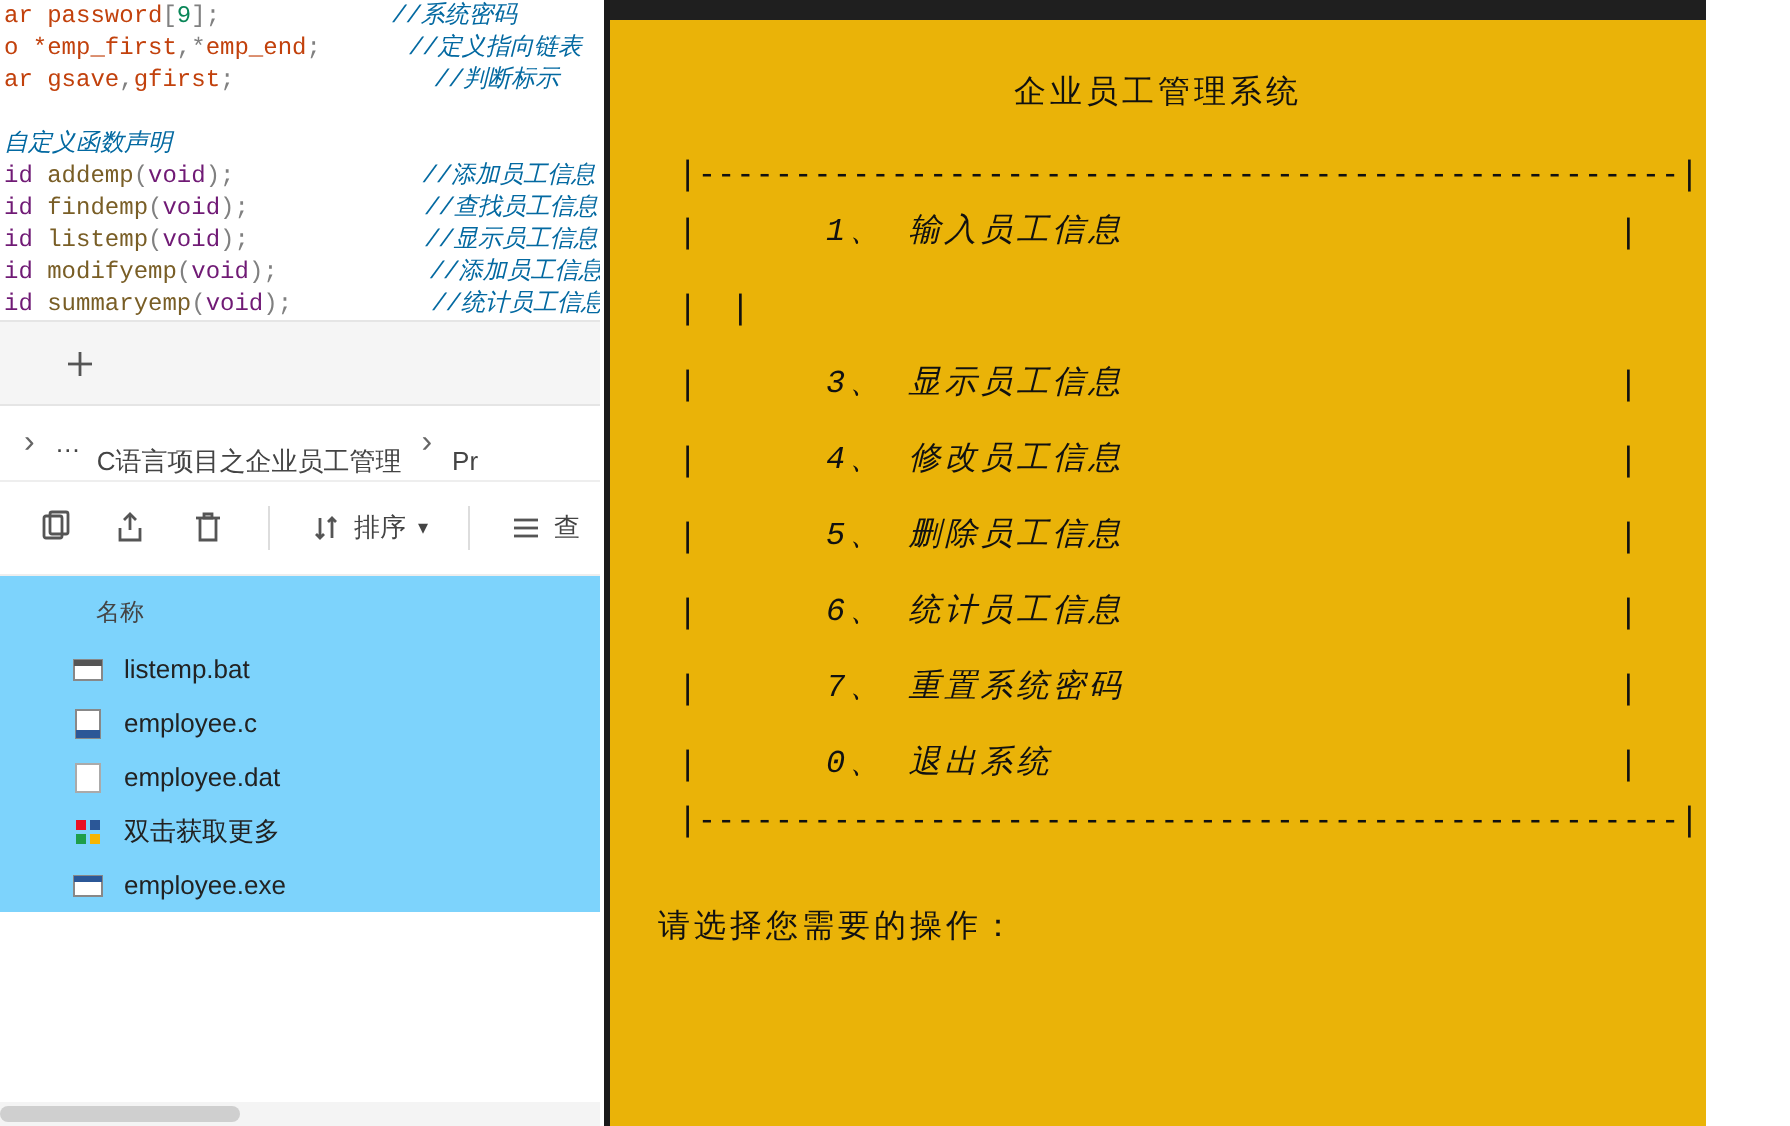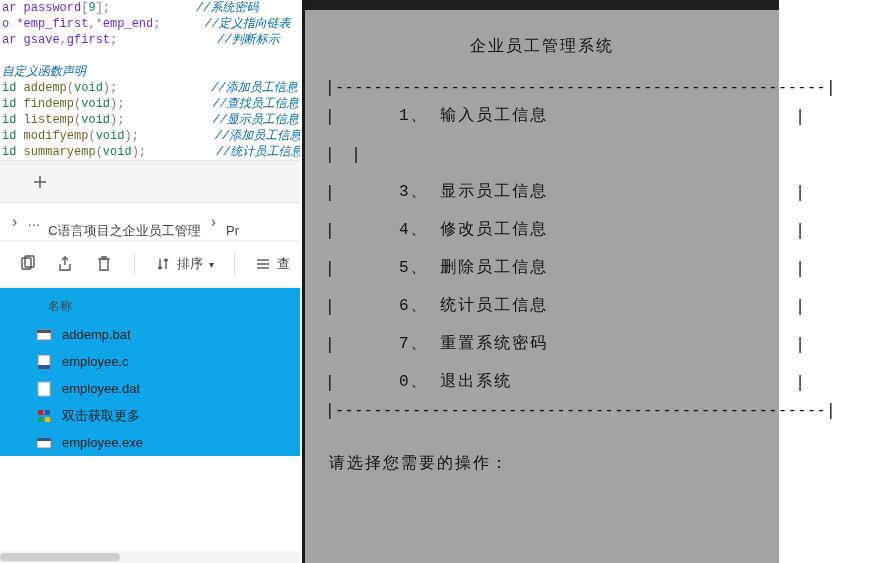--- a/index.html
+++ b/index.html
@@ -17,24 +17,24 @@
     left: 0; top: 0;
     width: 300px; height: 160px;
     background: #fff;
     font-family: Consolas, "Courier New", monospace;
     font-size: 12px;
     line-height: 16px;
     padding-left: 2px;
     overflow: hidden;
   }
   .code-line { white-space: pre; }
-  .kw { color: #15803d; }
+  .kw { color: #701a75; }
   .cmt { color: #0369a1; font-style: italic; }
   .cmt-col { display:inline-block; }
-  .ident { color:#6d28d9; }
+  .ident { color:#c2410c; }
   .sym { color:#808080; }
 
   
   .tabbar {
     position: absolute;
     left: 0; top: 160px;
     width: 300px; height: 42px;
     border-top: 1px solid #e5e5e5;
     background: #f5f5f5;
     display:flex; align-items:center;
@@ -79,42 +79,42 @@
   .tool-row .divider { width:1px;height:22px;background:#ddd; margin:0 2px;}
   .tool-row .sort { display:flex;align-items:center;gap:6px;color:#444;}
   .tool-row svg { stroke:#555; fill:none; stroke-width:1.4; }
 
   
   .file-list {
     position:absolute;
     left:0; top:288px;
     width:300px;
     padding-top:6px;
-    background:#0ea5e9;
+    background:#7dd3fc;
   }
   .file-list .colhdr {
     padding:4px 0 6px 48px;
     color:#444;
     font-size:12px;
   }
   .file-row {
     display:flex; align-items:center;
     height:27px;
     padding-left:36px;
     gap:10px;
   }
   .file-row .ficon { width:16px;height:16px; display:flex;align-items:center;justify-content:center;}
   .file-row .fname { color:#222; }
 
   
   .console {
     position:absolute;
     left:302px; top:0;
-    width:477px; height:563px;
-    background:#a3a3a3;
+    width:551px; height:563px;
+    background:#eab308;
     border-left:3px solid #1a1a1a;
   }
   .console-titlebar {
     height:10px;
     background:#1f1f1f;
   }
   .console-body {
     padding: 26px 20px 0 20px;
     font-family: "SimSun","NSimSun","Courier New",monospace;
     font-size:16px;
@@ -126,21 +126,21 @@
     width: 480px;
   }
   .dashline { letter-spacing:0; font-family:monospace; font-size:16px; white-space:pre; text-align:center;}
   .menu-row {
     display:flex;
     height:38px;
     align-items:center;
   }
   .menu-row .bar { width:18px;text-align:left;font-family:monospace;}
   .menu-row .bar-r { width:18px;text-align:right;font-family:monospace;}
-  .menu-row .content { flex:1; padding-left:56px; letter-spacing:2px;}
+  .menu-row .content { flex:1; padding-left:56px; letter-spacing:2px;font-style:italic;}
   .prompt { margin-top:34px; padding-left:4px; letter-spacing:2px;}
 
   
   .hscroll {
     position:absolute; left:0; bottom:0;
     width:300px; height:12px;
     background:#f4f4f4;
   }
   .hscroll .thumb {
     position:absolute; left:0; top:2px;
@@ -225,21 +225,21 @@
 <div class="file-list">
   <div class="colhdr">名称</div>
 
   <div class="file-row">
     <span class="ficon">
         <svg width="16" height="16" viewBox="0 0 16 16">
           <rect x="1" y="3" width="14" height="10" fill="#fff" stroke="#888"></rect>
           <rect x="1" y="3" width="14" height="3" fill="#555"></rect>
         </svg>
       </span>
-    <span class="fname">addemp.bat</span>
+    <span class="fname">listemp.bat</span>
   </div>
   <div class="file-row">
     <span class="ficon">
         <svg width="16" height="16" viewBox="0 0 16 16">
           <rect x="2" y="1" width="12" height="14" fill="#fff" stroke="#888"></rect>
           <rect x="2" y="11" width="12" height="4" fill="#2b5797"></rect>
         </svg>
       </span>
     <span class="fname">employee.c</span>
   </div>

